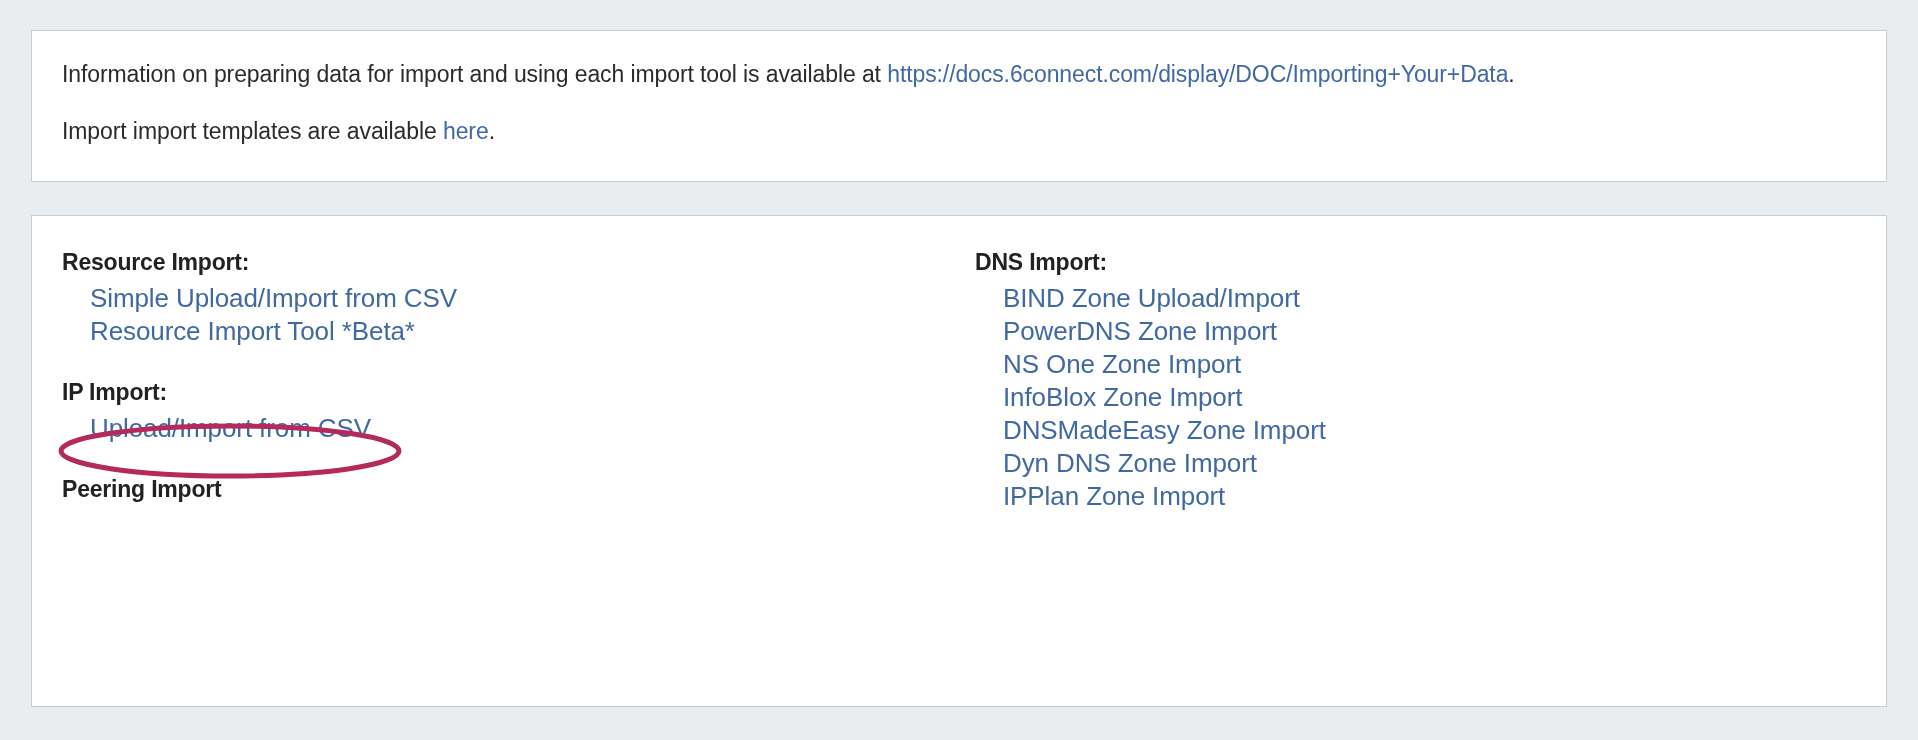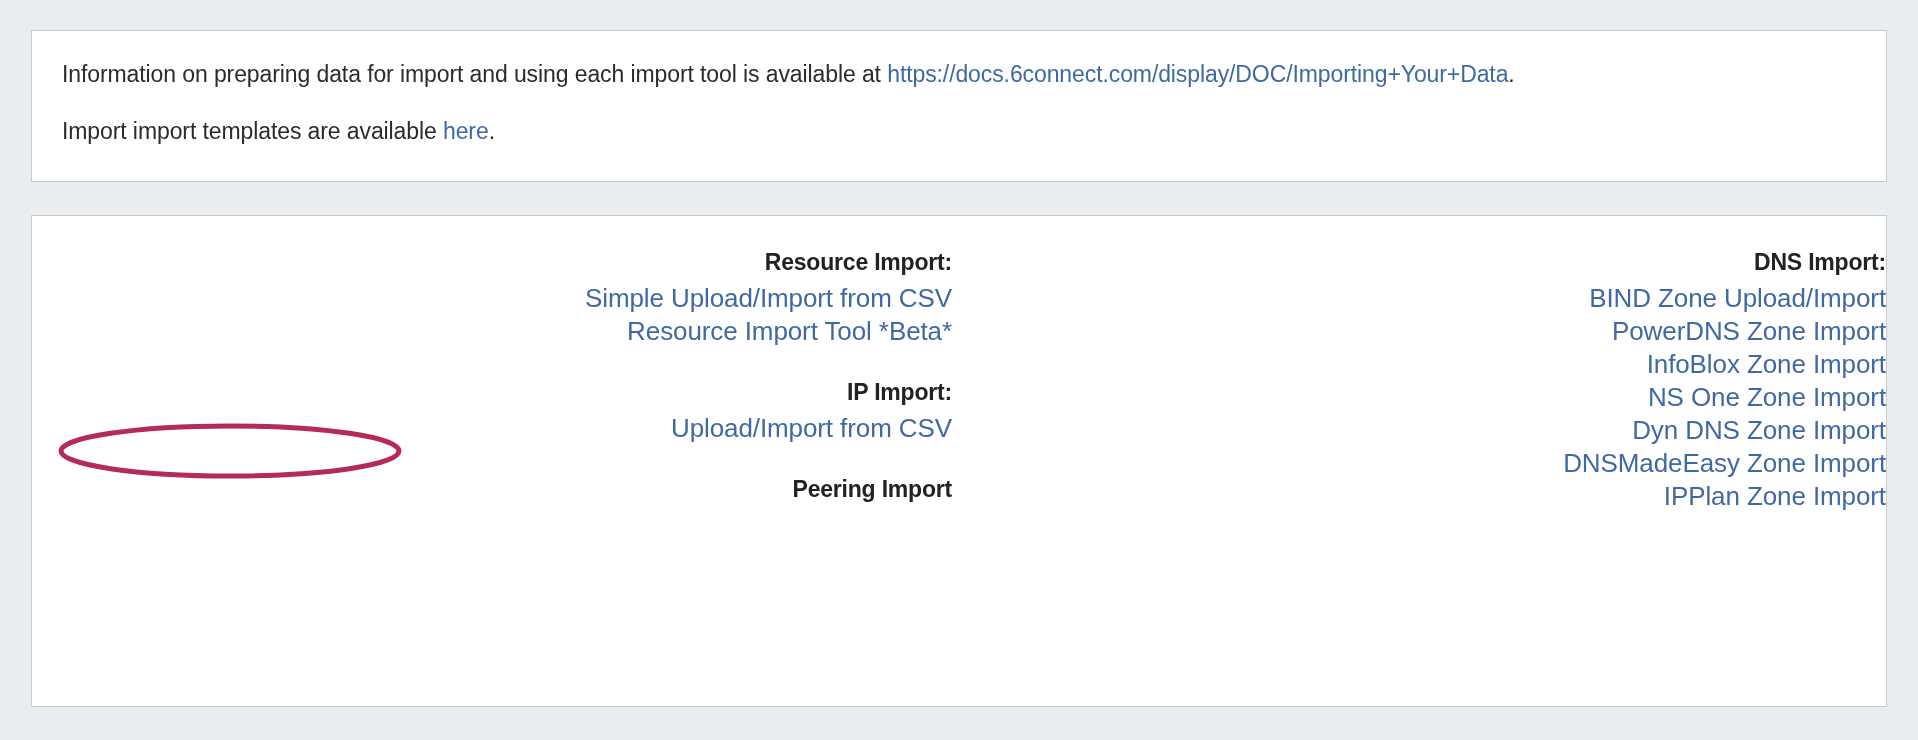--- a/index.html
+++ b/index.html
@@ -64,21 +64,21 @@
     display: flex;
     flex-direction: row;
     padding: 32px 0 0 0;
   }
   .col {
     box-sizing: border-box;
   }
   .col-left  { width: 920px; padding-left: 30px; }
   .col-right { flex: 1;      padding-left: 23px; }
 
-  .group { margin: 0 0 0 0; text-align: right; }
+  .group { margin: 0 0 0 0; }
   .group + .group { margin-top: 30px; }
 
   .group-title {
     font-size: 23px;
     font-weight: bold;
     color: #222222;
     line-height: 28px;
     margin: 0 0 6px 0;
     letter-spacing: -0.2px;
   }
@@ -160,24 +160,24 @@
 
       </div>
 
       <div class="col col-right">
 
         <div class="group">
           <div class="group-title">DNS Import:</div>
           <ul class="group-links">
             <li><a href="#">BIND Zone Upload/Import</a></li>
             <li><a href="#">PowerDNS Zone Import</a></li>
+            <li><a href="#">NS One Zone Import</a></li>
             <li><a href="#">InfoBlox Zone Import</a></li>
-            <li><a href="#">NS One Zone Import</a></li>
+            <li><a href="#">DNSMadeEasy Zone Import</a></li>
             <li><a href="#">Dyn DNS Zone Import</a></li>
-            <li><a href="#">DNSMadeEasy Zone Import</a></li>
             <li><a href="#">IPPlan Zone Import</a></li>
           </ul>
         </div>
 
       </div>
 
     </div>
 
     <svg class="annotation-ellipse" viewBox="0 0 344 56">
       <ellipse cx="172" cy="28" rx="169" ry="25"></ellipse>

